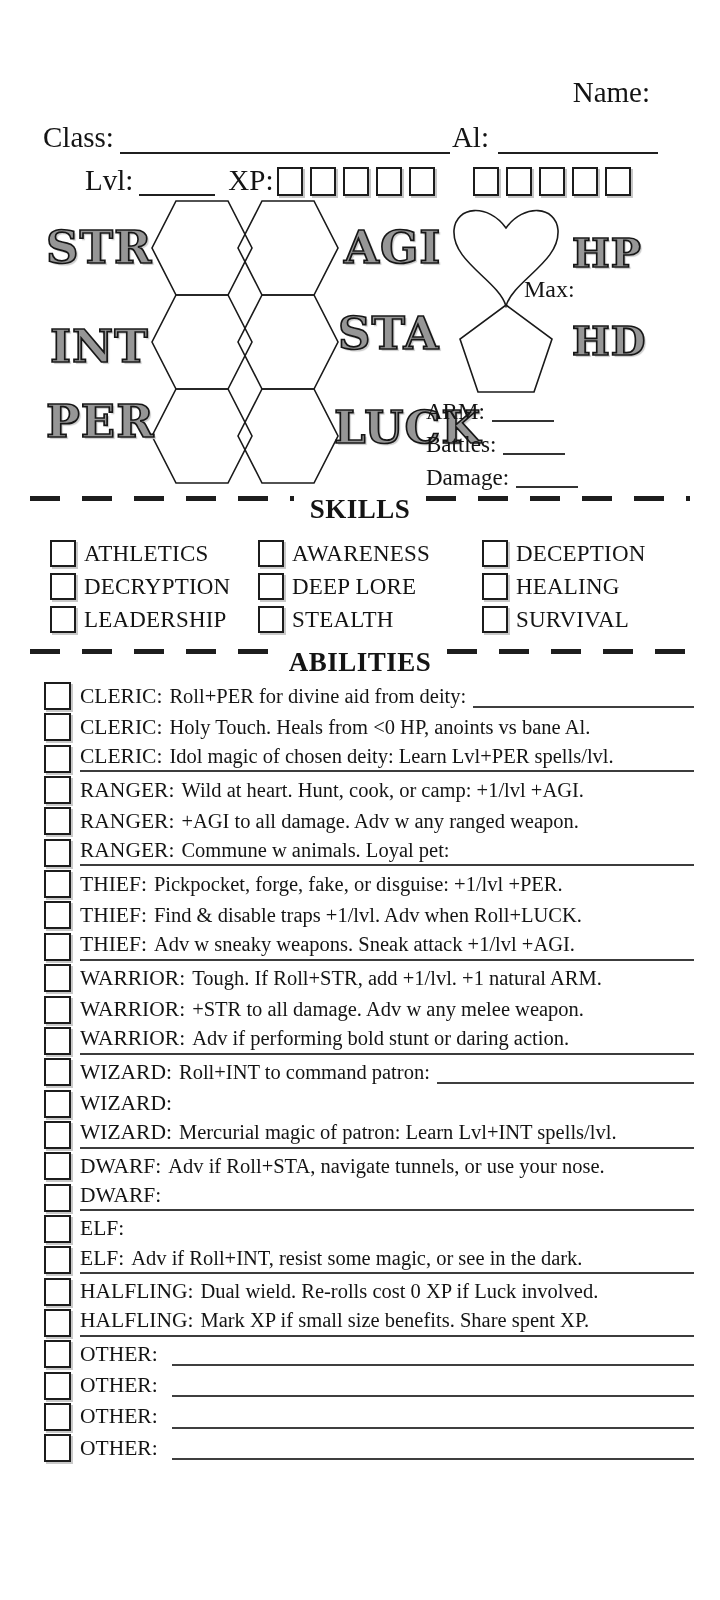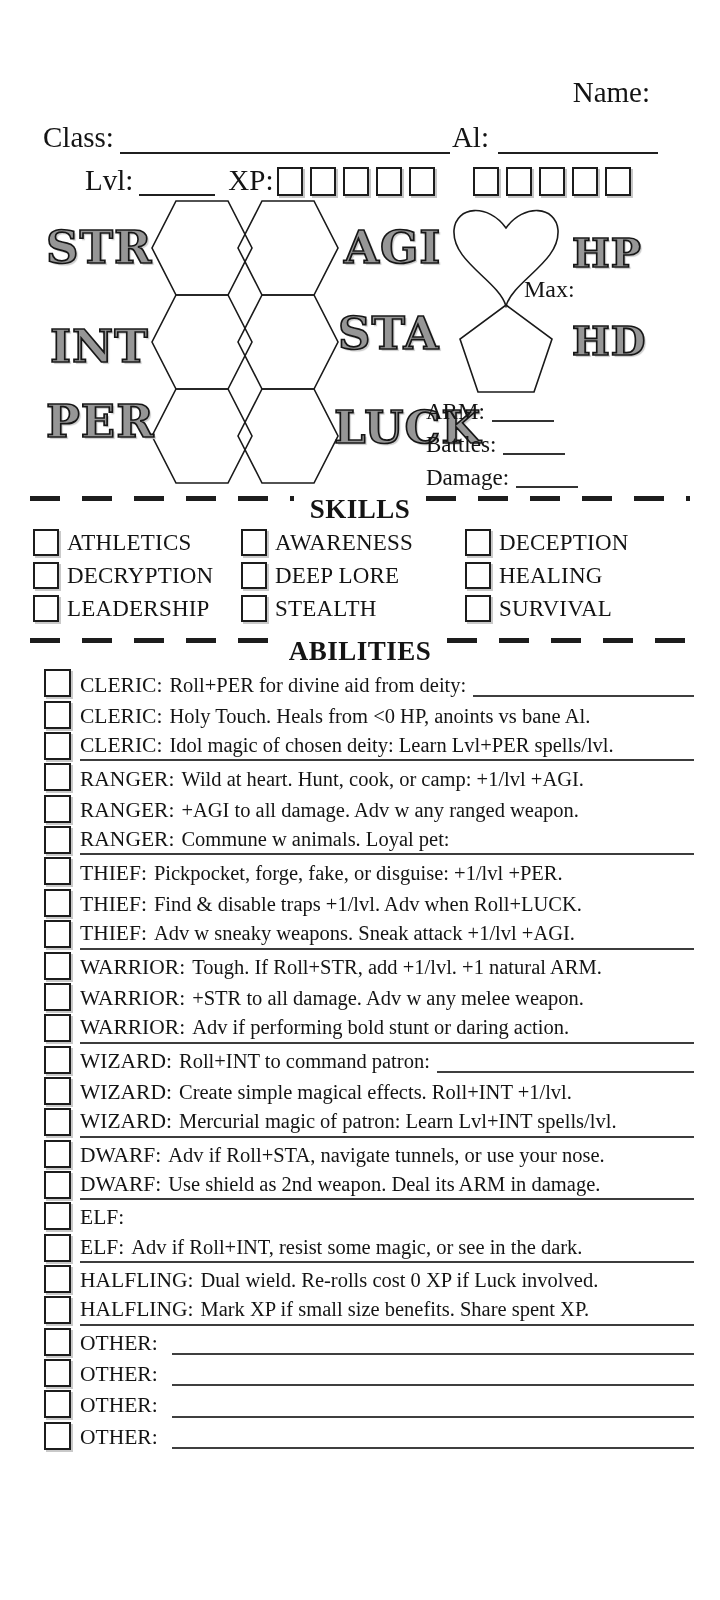--- a/index.html
+++ b/index.html
@@ -44,29 +44,29 @@
   .side-row .f2{font-size:23px;white-space:nowrap;}
   .side-row .wline{width:62px;margin-left:7px;margin-bottom:3px;border-color:#333;}
   
   .sec-head{display:flex;align-items:flex-start;margin:0 30px;}
   .dash-bar{flex:1;height:5px;margin-top:2px;
     background:repeating-linear-gradient(90deg,#1d1d1d 0 30px,transparent 30px 52px);}
   .sec-title{font-size:27px;font-weight:bold;margin:0 16px;letter-spacing:0.5px;white-space:nowrap;}
   .h-skills{margin-top:6px;}
   .h-abil{margin-top:11px;}
   
-  .skills-grid{display:grid;grid-template-columns:208px 224px auto;padding-left:33px;margin-top:1px;text-align:center;}
+  .skills-grid{display:grid;grid-template-columns:208px 224px auto;padding-left:50px;margin-top:12px;text-align:center;}
   .skill-cell{display:flex;align-items:center;height:33px;}
   .cb{display:inline-block;border:2px solid #1c1c1c;background:#fff;box-sizing:border-box;
       box-shadow:2px 2px 0 #c9c9c9;}
   .sk-cb{width:26px;height:27px;margin-right:8px;flex:none;}
   .sk-label{font-size:23px;letter-spacing:0.2px;white-space:nowrap;}
   
   .ab-list{padding:2px 26px 0 44px;}
-  .ab-row{display:flex;height:31.35px;}
+  .ab-row{display:flex;align-items:center;height:31.35px;}
   .ab-cb{width:27px;height:28px;margin-right:9px;flex:none;}
   .ab-content{flex:1;display:flex;align-items:baseline;gap:7px;height:100%;align-items:center;}
   .ab-content.u{border-bottom:2px solid #3c3c3c;margin-bottom:2px;height:calc(100% - 4px);}
   .ab-class{font-size:21.5px;white-space:nowrap;}
   .ab-text{font-size:20.5px;white-space:nowrap;}
   .ab-blank{flex:1;border-bottom:2px solid #3f3f3f;height:20px;align-self:flex-end;margin-bottom:4px;}
   .ab-content.u .ab-blank{border-bottom:none;}
 </style>
 </head>
 <body>
@@ -313,21 +313,20 @@
       <span class="ab-class">WIZARD:</span>
       <span class="ab-text">Roll+INT to command patron:</span>
     <span class="ab-blank"></span>
         </span>
   </div>
 
   <div class="ab-row">
     <span class="cb ab-cb"></span>
     <span class="ab-content">
       <span class="ab-class">WIZARD:</span>
-      <span class="ab-text">Create simple magical effects. Roll+INT +1/lvl.</span>
     </span>
   </div>
 
   <div class="ab-row">
     <span class="cb ab-cb"></span>
     <span class="ab-content u">
       <span class="ab-class">WIZARD:</span>
       <span class="ab-text">Mercurial magic of patron: Learn Lvl+INT spells/lvl.</span>
     </span>
   </div>
@@ -337,21 +336,20 @@
     <span class="ab-content">
       <span class="ab-class">DWARF:</span>
       <span class="ab-text">Adv if Roll+STA, navigate tunnels, or use your nose.</span>
     </span>
   </div>
 
   <div class="ab-row">
     <span class="cb ab-cb"></span>
     <span class="ab-content u">
       <span class="ab-class">DWARF:</span>
-      <span class="ab-text">Use shield as 2nd weapon. Deal its ARM in damage.</span>
     </span>
   </div>
 
   <div class="ab-row">
     <span class="cb ab-cb"></span>
     <span class="ab-content">
       <span class="ab-class">ELF:</span>
     </span>
   </div>
 

